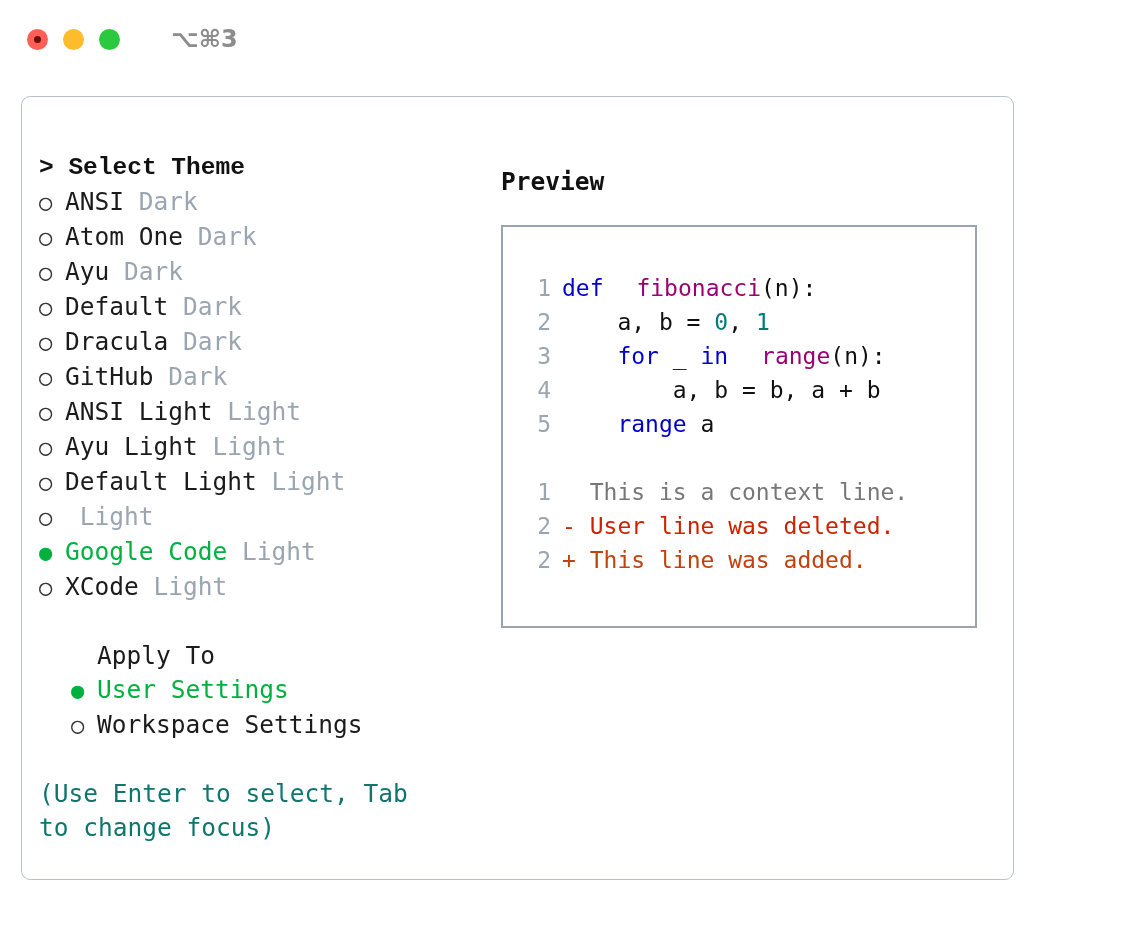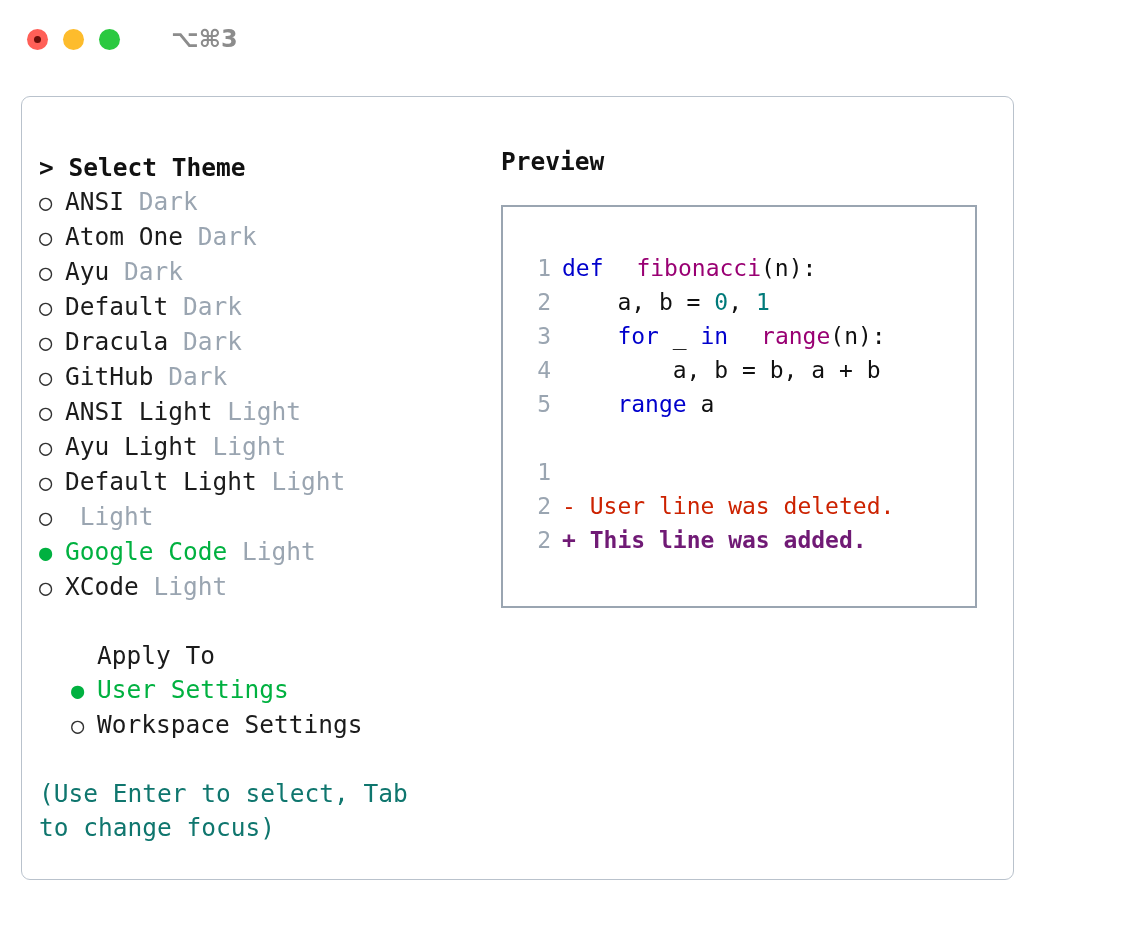--- a/index.html
+++ b/index.html
@@ -93,20 +93,21 @@
     left: 17px;
     top: 54px;
     width: 445px;
   }
   .section-title {
     font-size: 24.5px;
     line-height: 34px;
     font-weight: bold;
     color: #111111;
     white-space: pre;
+    font-family: Liberation Mono, monospace;
   }
   .theme-list { margin-top: 0px; }
 
   .opt-row {
     display: flex;
     align-items: baseline;
     font-size: 24.5px;
     line-height: 34px;
     white-space: pre;
   }
@@ -137,21 +138,21 @@
     color: #0f766e;
     width: 412px;
     white-space: pre-wrap;
     word-break: break-word;
   }
 
   
   .right-col {
     position: absolute;
     left: 479px;
-    top: 48px;
+    top: 68px;
     width: 490px;
   }
   .preview-title {
     font-size: 24.5px;
     line-height: 34px;
     font-weight: bold;
     color: #111111;
     white-space: pre;
   }
   .preview-box {
@@ -183,21 +184,21 @@
 
   .tok-kw   { color: #0000cc; }
   .tok-fn   { color: #990073; margin-left: 19px; }
   .tok-num  { color: #007a7a; }
   .tok-pl   { color: #101010; }
 
   .spacer-line { height: 34px; }
 
   .diff-ctx { color: #777777; }
   .diff-del { color: #cc2200; }
-  .diff-add { color: #701a75; font-weight: bold; }
+  .diff-add { color: #c2410c; }
 </style>
 </head>
 <body>
 
 <div class="window">
 
   <div class="titlebar">
     <div class="lights">
       <span class="light red"></span>
       <span class="light yellow"></span>
@@ -245,21 +246,21 @@
         <div class="preview-box">
           <div id="code-block">
               <div class="code-line"><span class="lnum">1</span><span class="code-body"><span class="tok-kw">def </span><span class="tok-fn">fibonacci</span><span class="tok-pl">(n):</span></span></div>
               <div class="code-line"><span class="lnum">2</span><span class="code-body"><span class="tok-pl">    a, b = </span><span class="tok-num">0</span><span class="tok-pl">, </span><span class="tok-num">1</span></span></div>
               <div class="code-line"><span class="lnum">3</span><span class="code-body"><span class="tok-pl">    </span><span class="tok-kw">for</span><span class="tok-pl"> _ </span><span class="tok-kw">in</span><span class="tok-pl"> </span><span class="tok-fn">range</span><span class="tok-pl">(n):</span></span></div>
               <div class="code-line"><span class="lnum">4</span><span class="code-body"><span class="tok-pl">        a, b = b, a + b</span></span></div>
               <div class="code-line"><span class="lnum">5</span><span class="code-body"><span class="tok-pl">    </span><span class="tok-kw">range</span><span class="tok-pl"> a</span></span></div>
             </div>
           <div class="spacer-line"></div>
           <div id="diff-block">
-              <div class="code-line"><span class="lnum">1</span><span class="diff-ctx"><span> </span></span></div>
+              <div class="code-line"><span class="lnum">1</span><span class="diff-ctx"><span> </span><span> This is a context line.</span></span></div>
               <div class="code-line"><span class="lnum">2</span><span class="diff-del"><span>-</span><span> User line was deleted.</span></span></div>
               <div class="code-line"><span class="lnum">2</span><span class="diff-add"><span>+</span><span> This line was added.</span></span></div>
             </div>
         </div>
       </div>
 
     </div>
   </div>
 </div>
 

